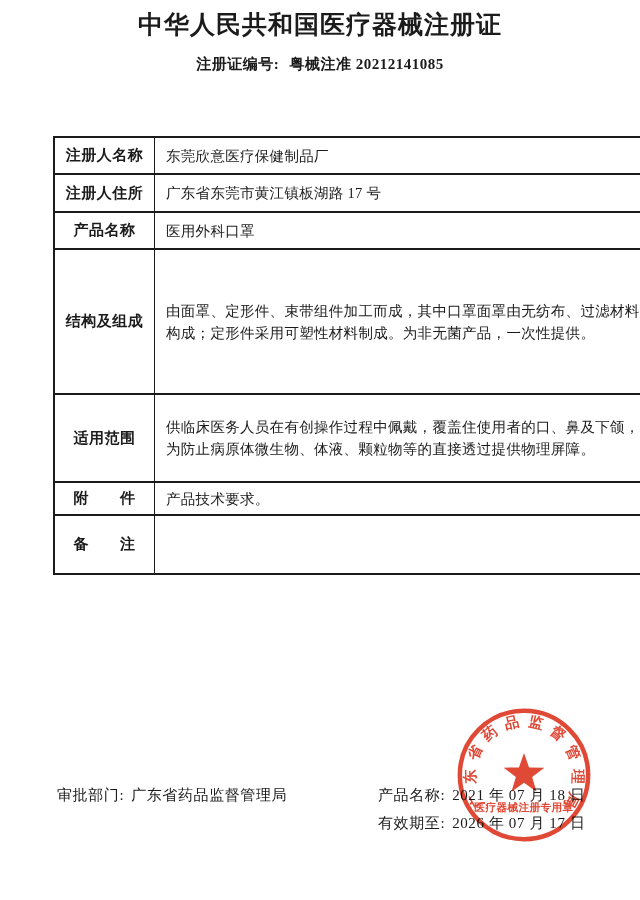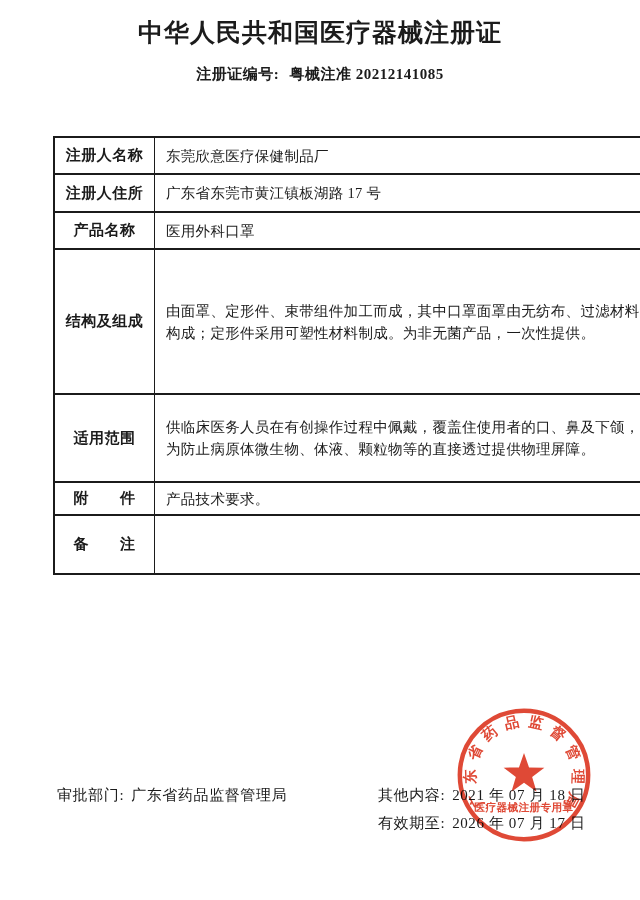--- a/index.html
+++ b/index.html
@@ -2,21 +2,21 @@
 <html style="--stamp: #dd3b26;"><head>
 <meta charset="utf-8">
 <style>
   html,body { margin:0; padding:0; }
   body {
     width:640px; height:900px; background:#ffffff; position:relative; overflow:hidden;
     font-family:"Liberation Serif","DejaVu Serif",serif; color:#1b1b1b;
     -webkit-font-smoothing:antialiased;
   }
   .title {
-    margin:16px; text-align:center;
+    margin:8px; text-align:center;
     font-size:25px; font-weight:bold; letter-spacing:1px;
   }
   .cert-no {
     margin-top:14px; text-align:center;
     font-size:15px; font-weight:bold; letter-spacing:0.5px;
   }
   .cert-no .num { margin-left:6px; }
 
   table.cert {
     position:absolute; left:53px; top:136px; width:610px;
@@ -105,21 +105,21 @@
       <th>备　　注</th>
       <td></td>
     </tr>
   </tbody>
 </table>
 
 <div class="footer-line fl-dept">
   <span class="lab">审批部门:</span><span>广东省药品监督管理局</span>
 </div>
 <div class="footer-line fl-date">
-  <span class="lab">其他内容:</span><span>2021 年 07 月 18 日</span>
+  <span class="lab">产品名称:</span><span>2021 年 07 月 18 日</span>
 </div>
 <div class="footer-line fl-valid">
   <span class="lab">有效期至:</span><span>2026 年 07 月 17 日</span>
 </div>
 
 <div class="stamp">
   <svg viewBox="0 0 200 200" xmlns="http://www.w3.org/2000/svg">
     <circle class="stamp-ring" cx="100" cy="100" r="93"></circle>
     <g class="stamp-arc">
         <text x="31.1" y="136.6" dy="7" text-anchor="middle" transform="rotate(-118.0 31.1 136.6)">广</text>

